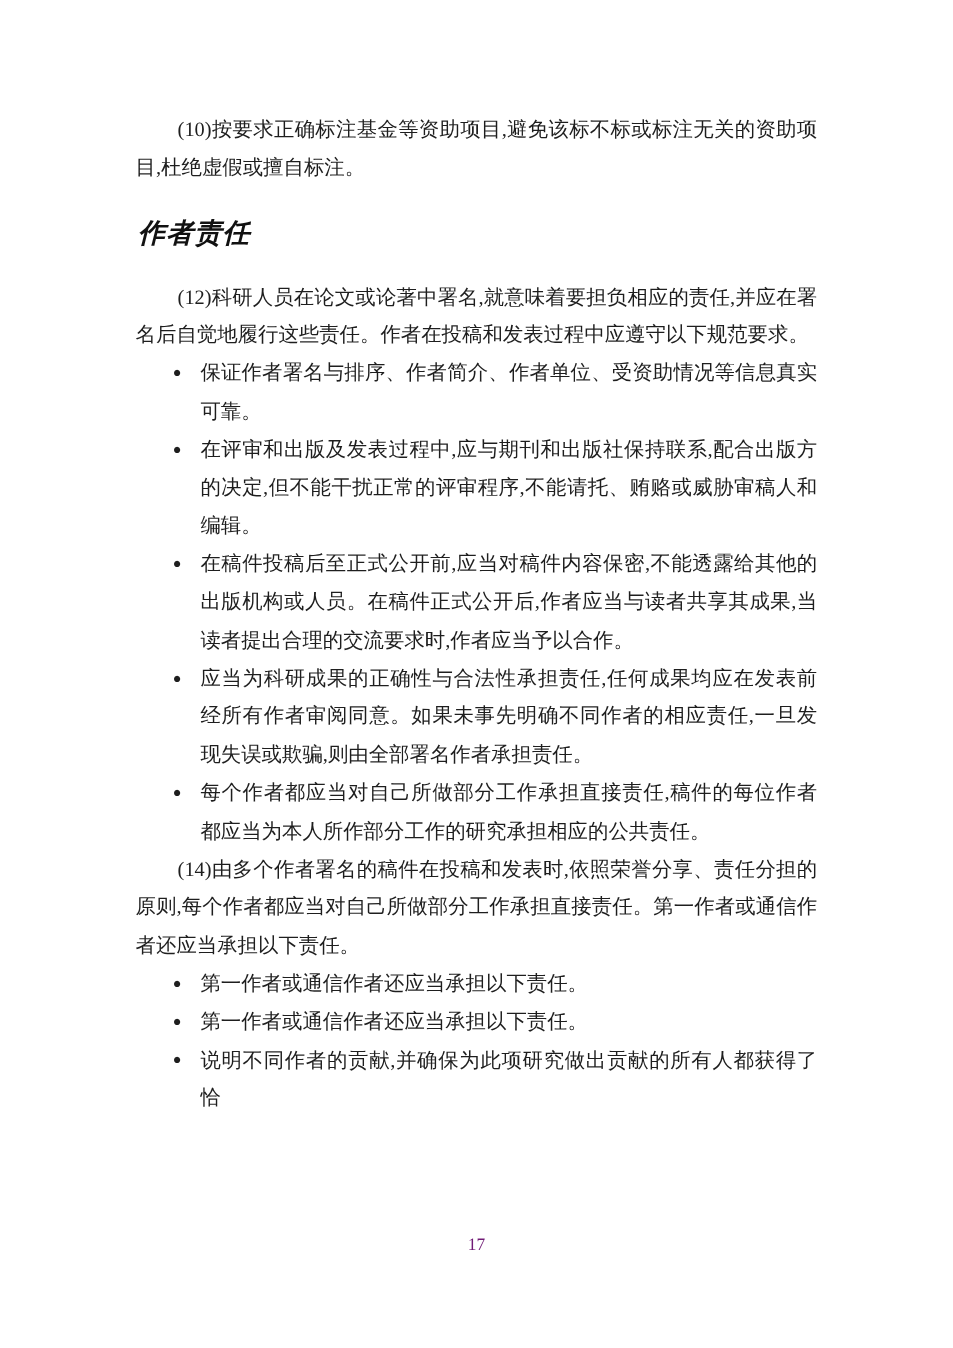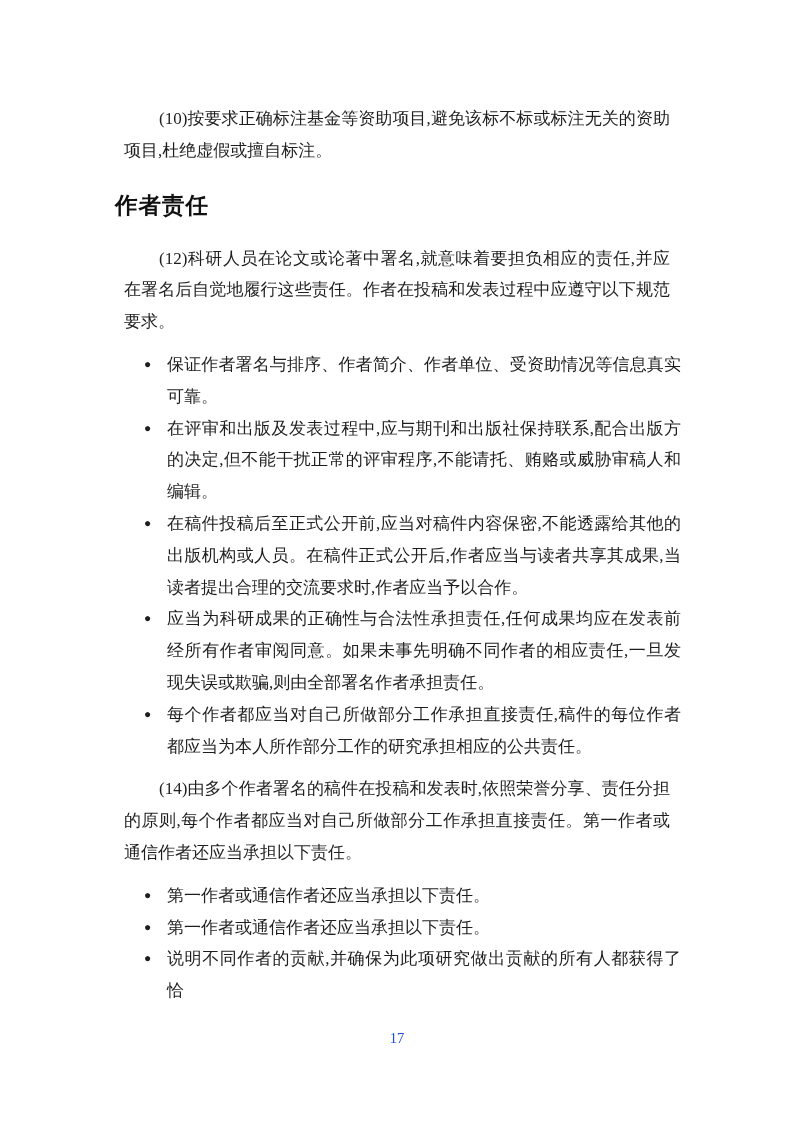--- a/index.html
+++ b/index.html
@@ -15,28 +15,29 @@
   .content {
     position: absolute;
     left: 113px;
     top: 92px;
     width: 568px;
     font-size: 17px;
     line-height: 31.8px;
     text-align: justify;
   }
   p.para {
-    margin: 11px;
+    margin: 0;
     text-indent: 35px;
   }
   h2.heading {
     margin: 22px 0 20px 2px;
     font-size: 22.5px;
     line-height: 34px;
     font-weight: bold;
+    font-style: italic;
     text-align: left;
     text-indent: 0;
     color: #111111;
     font-family: "Liberation Sans", "DejaVu Sans", sans-serif;
     letter-spacing: 1px;
   }
   ul.bullets {
     margin: 0;
     padding: 0;
     list-style: none;
@@ -55,21 +56,21 @@
     color: #1e1e1e;
   }
   .page-number {
     position: absolute;
     top: 1028px;
     left: 0;
     width: 100%;
     text-align: center;
     font-size: 14.5px;
     line-height: 20px;
-    color: #1d4ed8;
+    color: #701a75;
   }
 </style>
 </head>
 <body>
 
 <div class="page">
   <div class="content">
 
     <p class="para">(10)按要求正确标注基金等资助项目,避免该标不标或标注无关的资助项目,杜绝虚假或擅自标注。</p>
 

